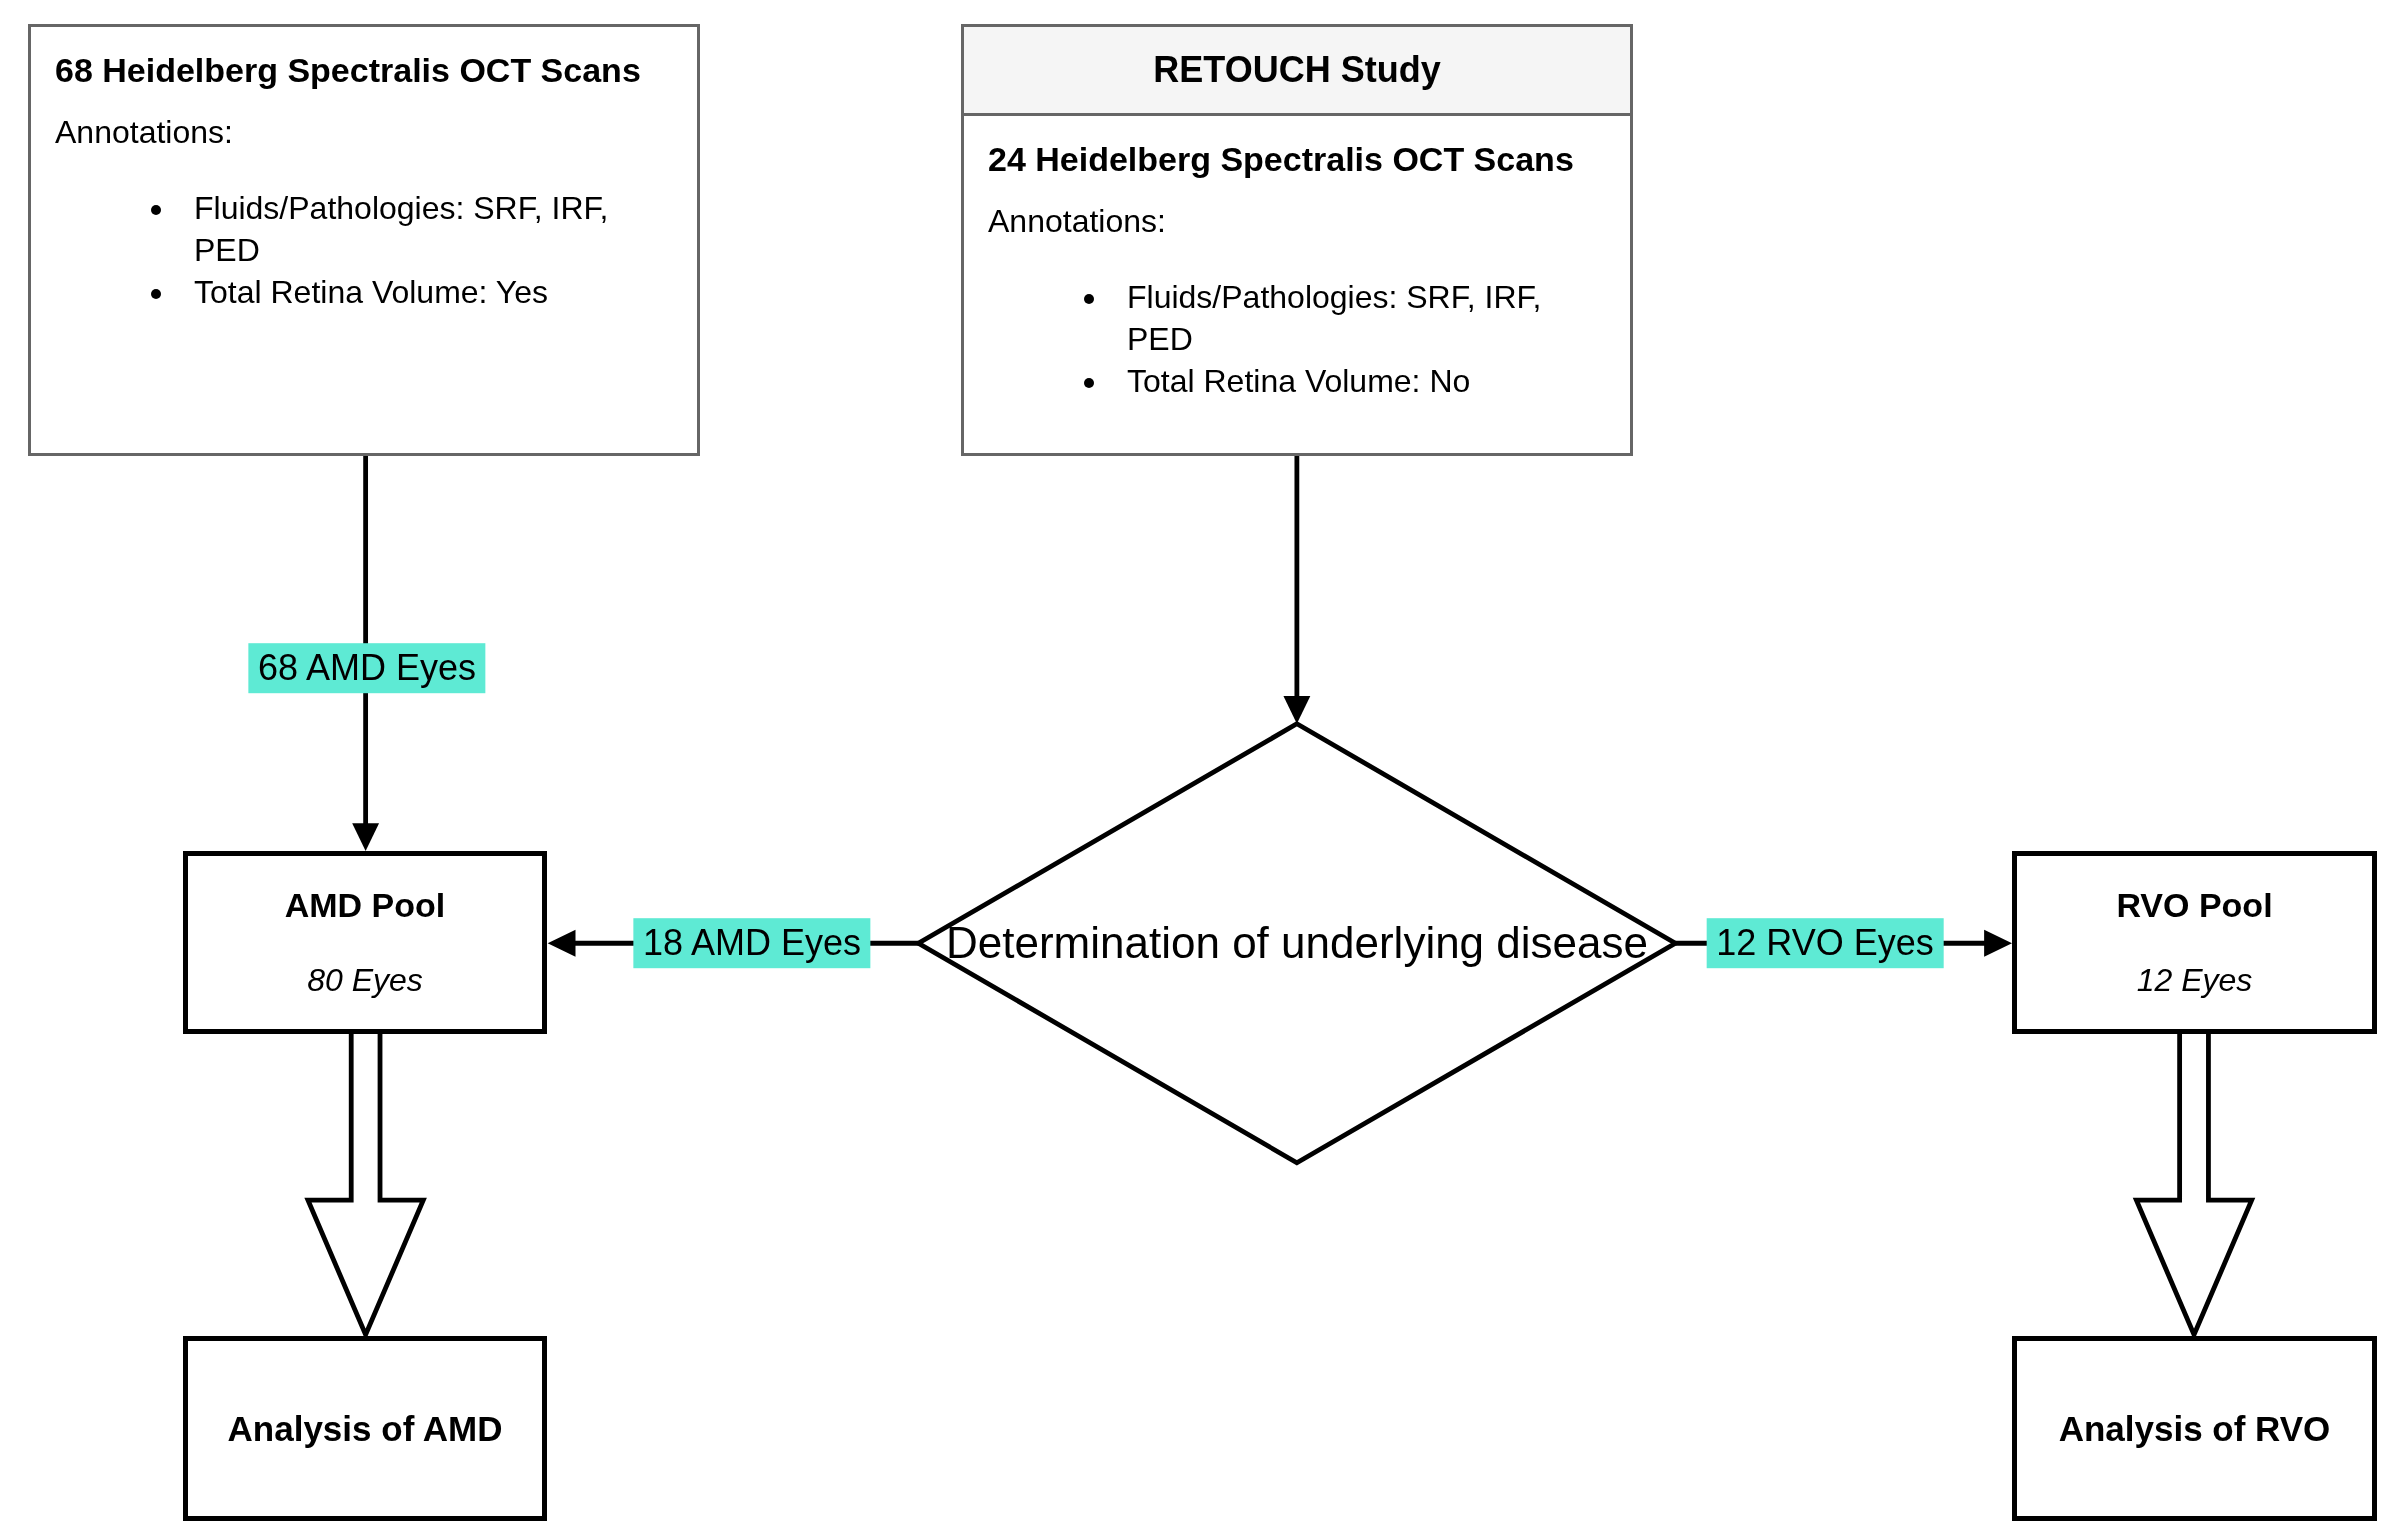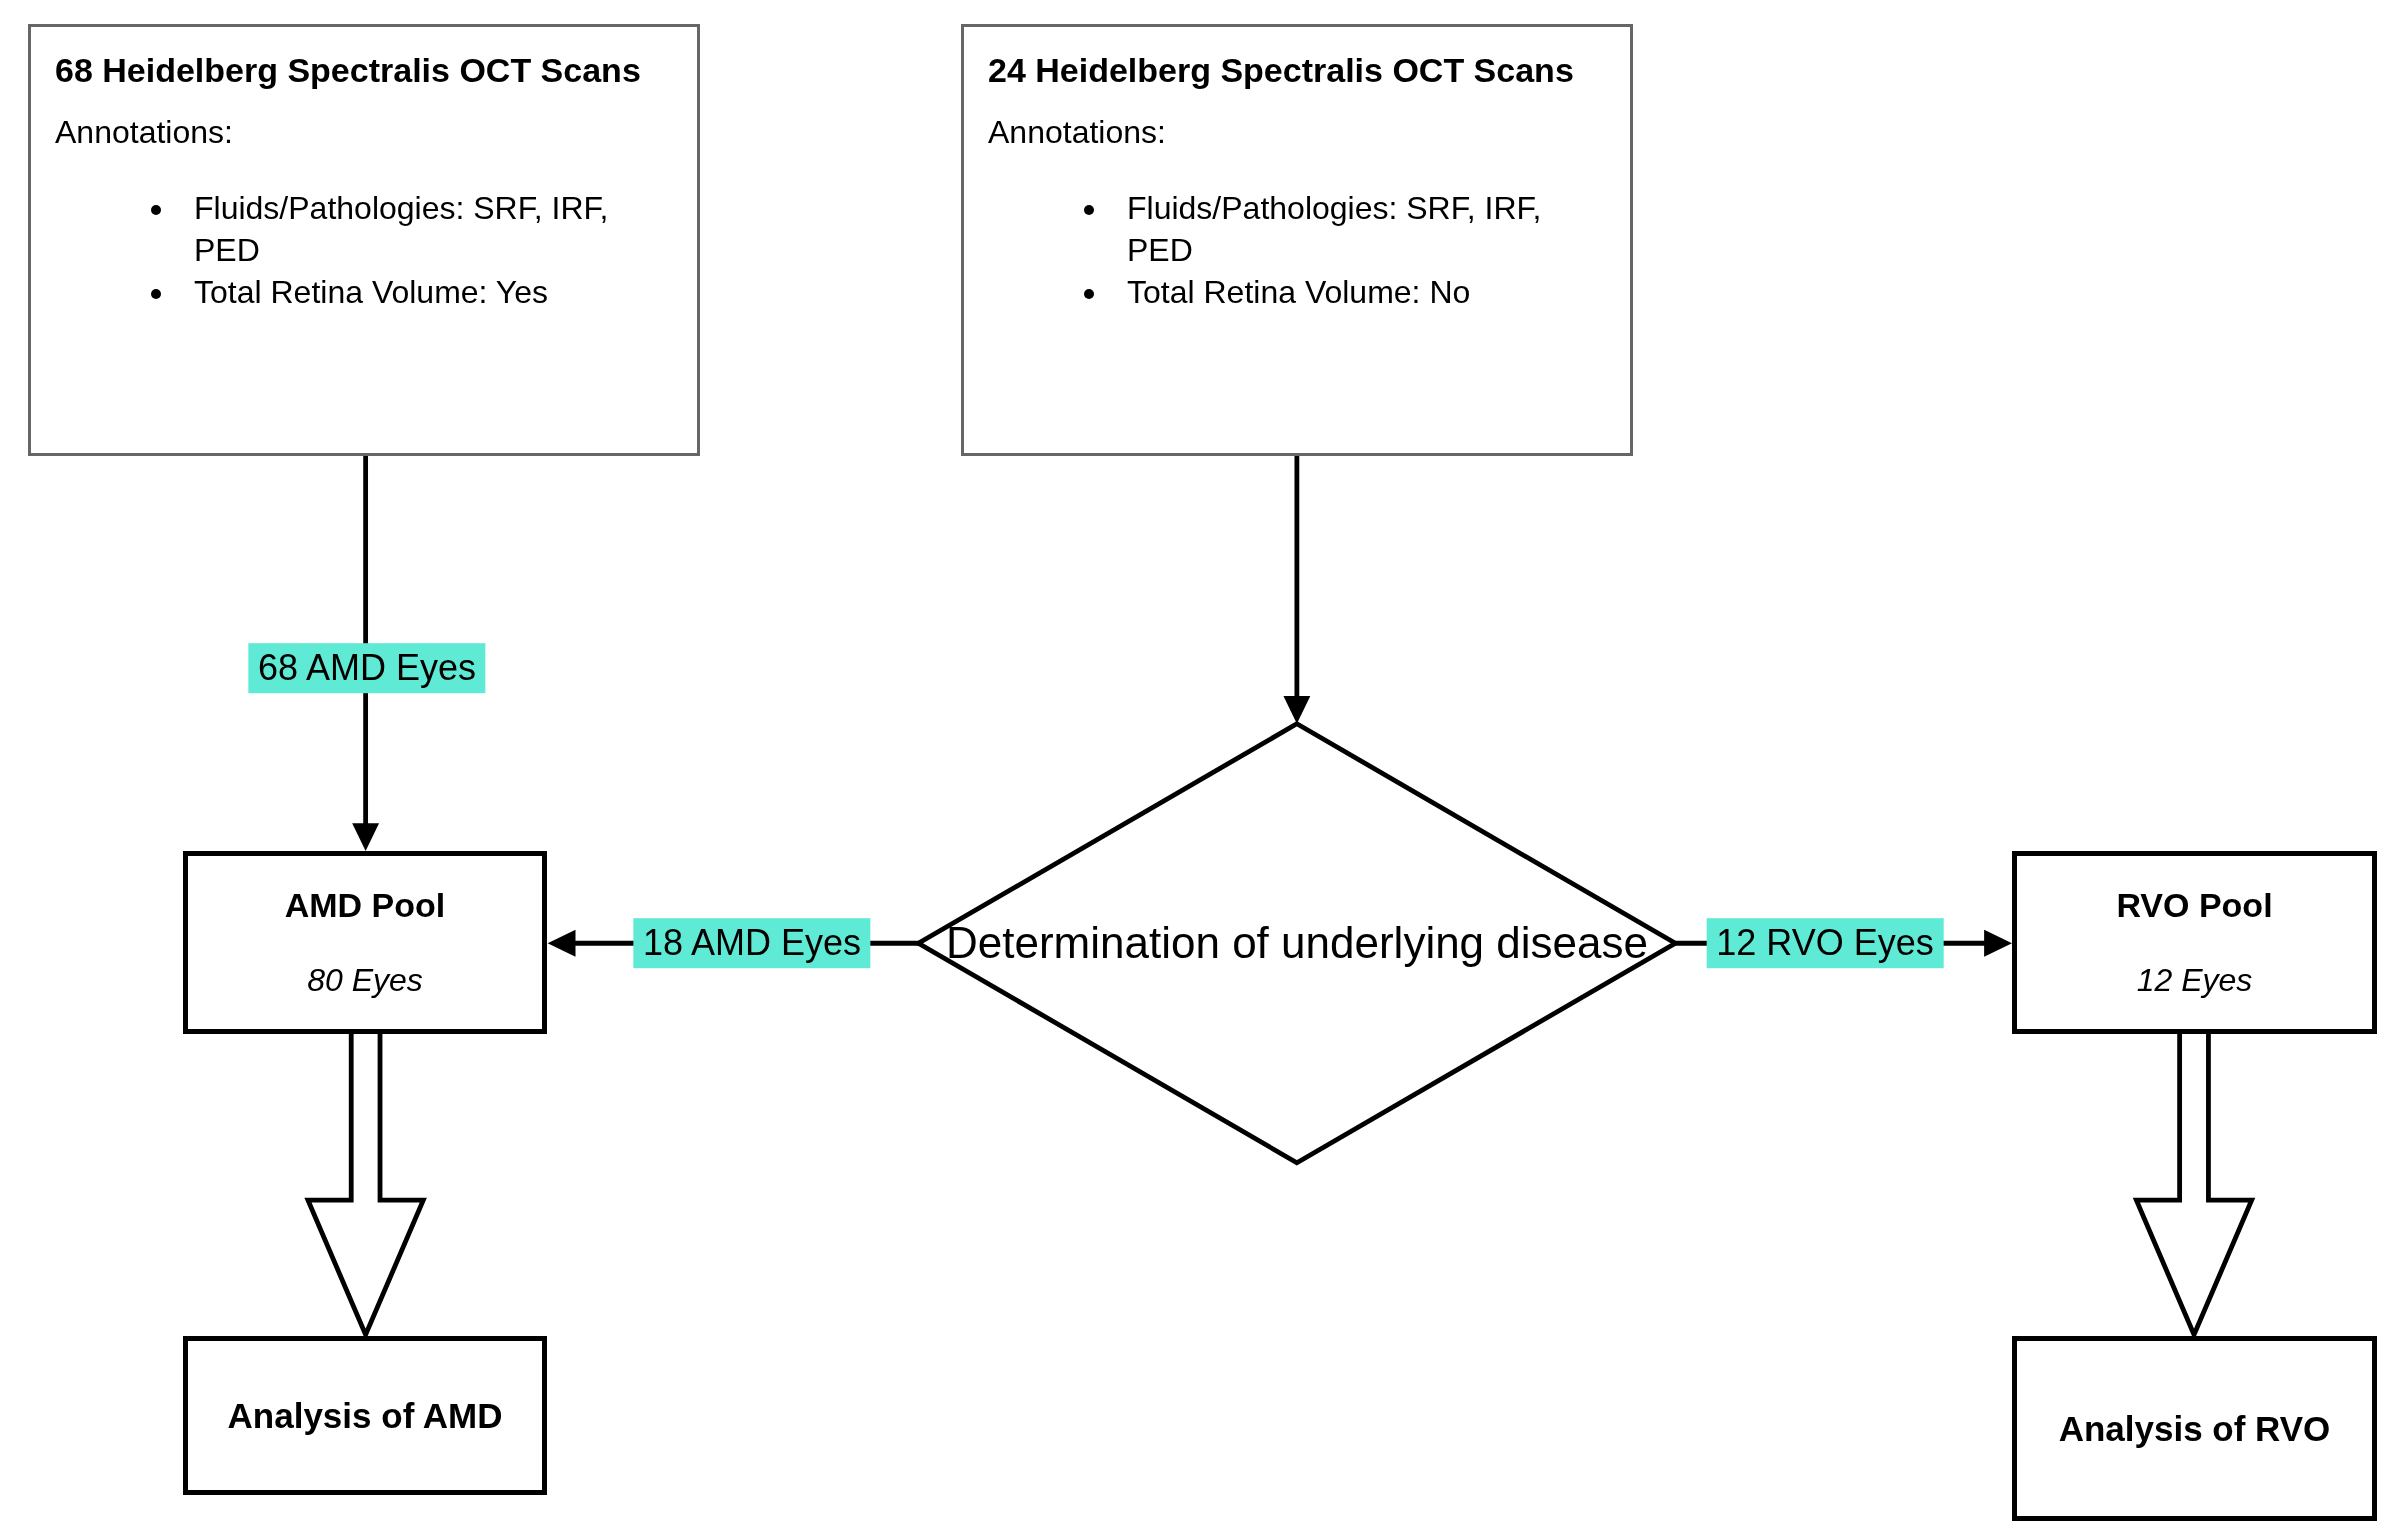--- a/index.html
+++ b/index.html
@@ -77,21 +77,21 @@
     align-items: center;
     justify-content: center;
     text-align: center;
     gap: 25px;
   }
   .pool-title { font-size: 34px; font-weight: bold; line-height: 50px; }
   .pool-count { font-size: 32px; line-height: 50px; font-style: italic; }
   .analysis-label { font-size: 35px; font-weight: bold; }
   .amd-pool { left: 183px; top: 851px; width: 364px; height: 183px; }
   .rvo-pool { left: 2012px; top: 851px; width: 365px; height: 183px; }
-  .amd-analysis { left: 183px; top: 1336px; width: 364px; height: 159px; }
+  .amd-analysis { left: 183px; top: 1336px; width: 364px; height: 185px; }
   .rvo-analysis { left: 2012px; top: 1336px; width: 365px; height: 185px; }
 
   
   .diamond-label {
     position: absolute;
     left: 1297px; top: 943px;
     transform: translate(-50%, -50%);
     width: 720px;
     text-align: center;
     font-size: 44px;
@@ -141,20 +141,23 @@
       <p class="study-headline">68 Heidelberg Spectralis OCT Scans</p>
       <p class="annotations-label">Annotations:</p>
       <ul>
         <li>Fluids/Pathologies: SRF, IRF, PED</li>
         <li>Total Retina Volume: Yes</li>
       </ul>
     </div>
   </div>
 
   <div class="study-box retouch">
+    <div class="study-header">
+      <span>RETOUCH Study</span>
+    </div>
     <div class="study-body">
       <p class="study-headline">24 Heidelberg Spectralis OCT Scans</p>
       <p class="annotations-label">Annotations:</p>
       <ul>
         <li>Fluids/Pathologies: SRF, IRF, PED</li>
         <li>Total Retina Volume: No</li>
       </ul>
     </div>
   </div>
 

